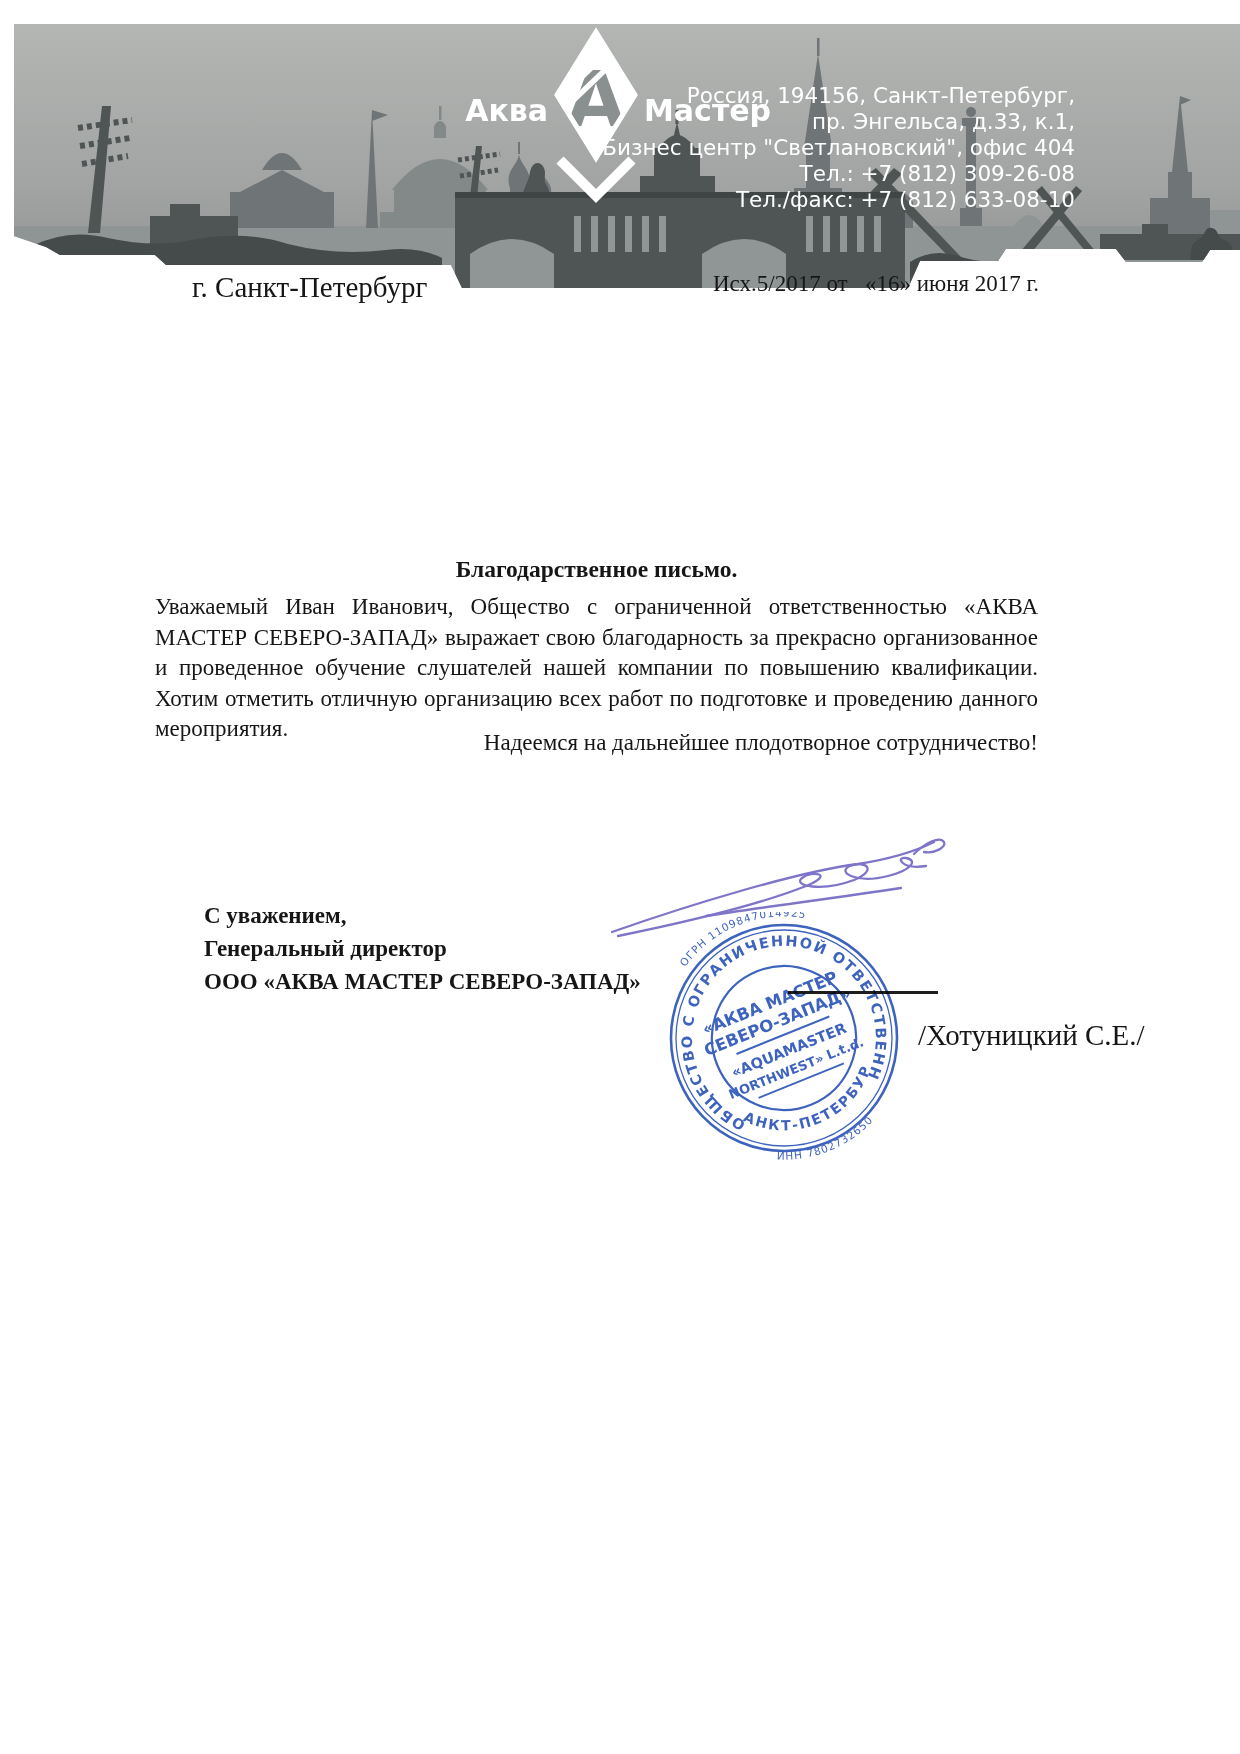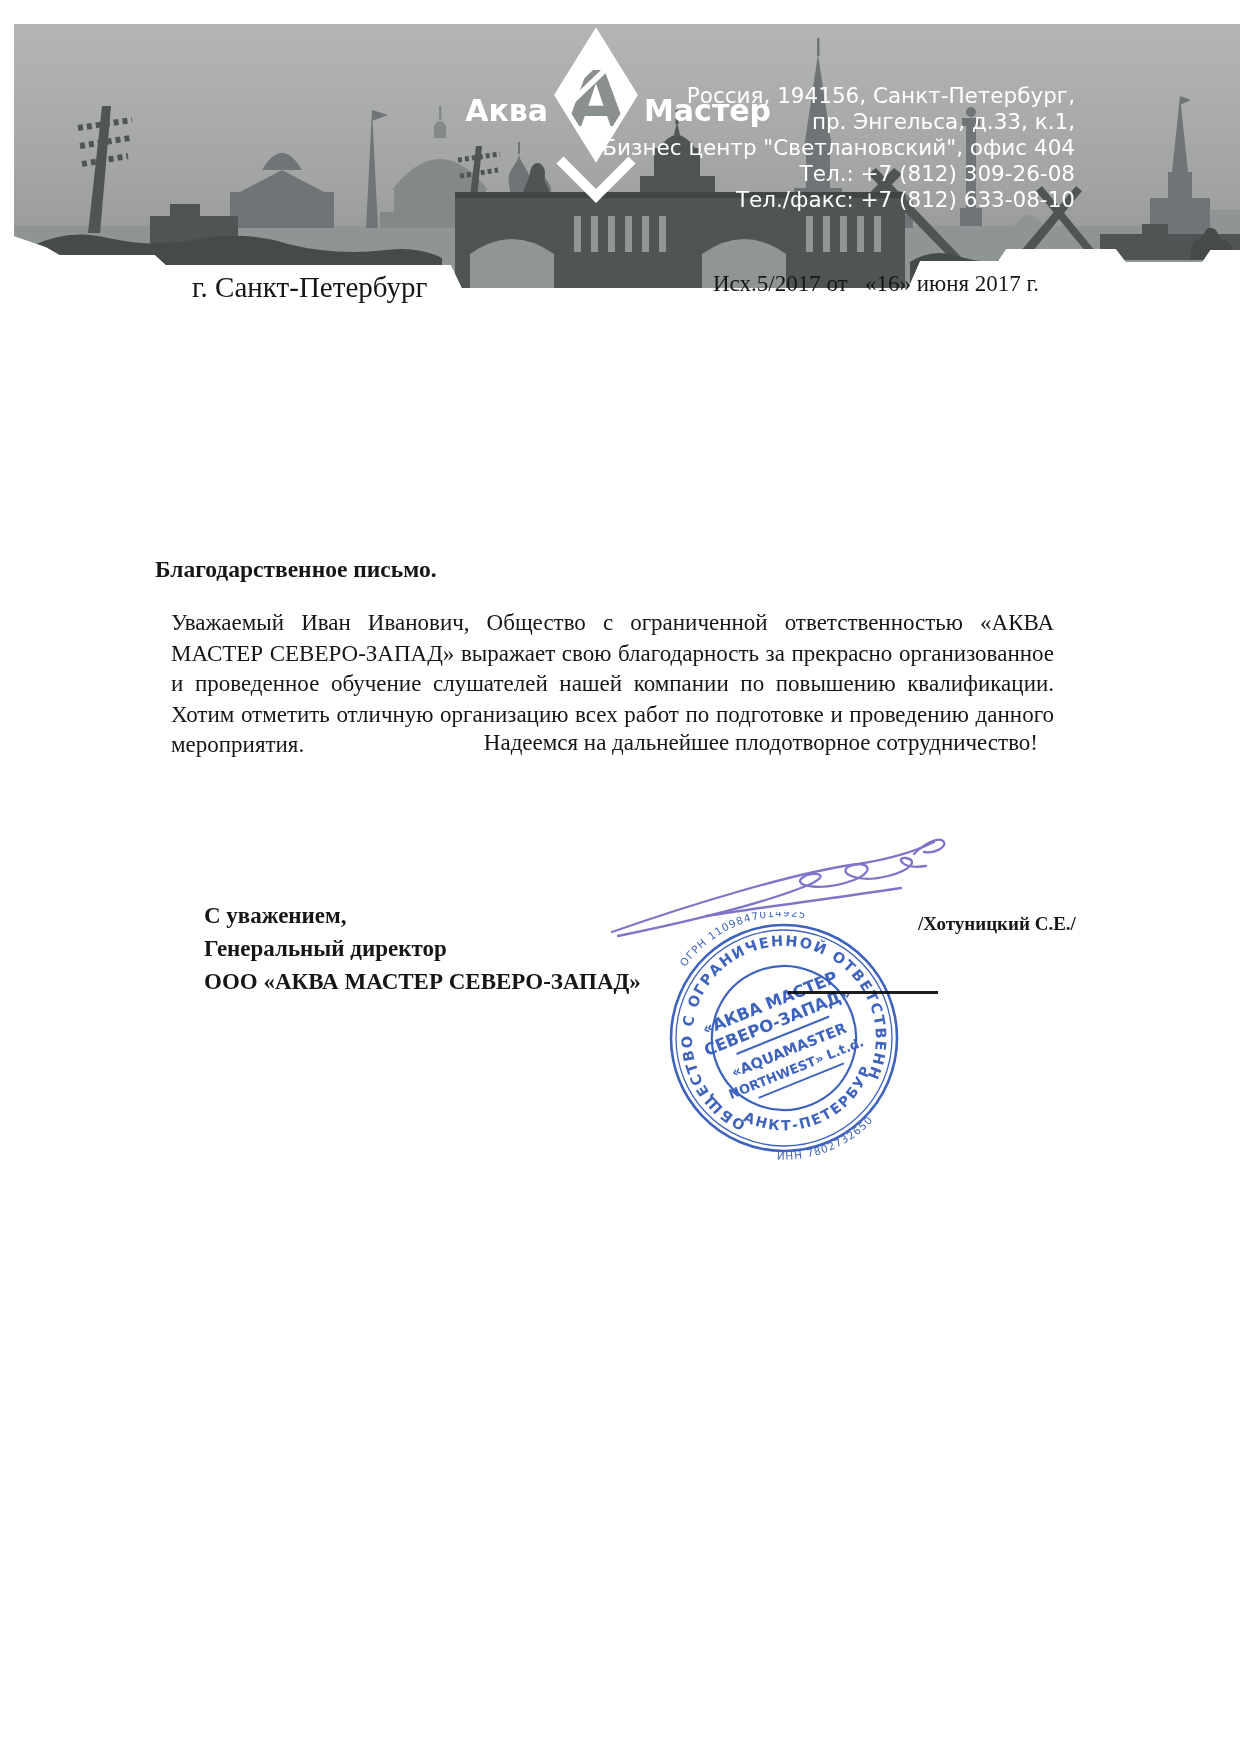--- a/index.html
+++ b/index.html
@@ -11,41 +11,41 @@
   .banner{position:absolute; left:14px; top:20px; width:1226px; height:276px;}
   .banner svg{display:block;}
   .meta-city{position:absolute; left:192px; top:271px; font-size:29px; white-space:pre;}
   .meta-ref{position:absolute; left:713px; top:271px; font-size:23px; white-space:pre;}
   .recipient{
     position:absolute; left:500px; top:325px; width:538px;
     text-align:right; font-weight:bold; font-size:23px; line-height:31px;
   }
   .title{
     position:absolute; left:155px; top:556px; width:883px;
-    text-align:left; font-weight:bold; font-size:23.5px;
+    text-align:center; font-weight:bold; font-size:23.5px;
   }
   .body-par{
-    position:absolute; left:155px; top:592px; width:883px; margin:16px;
+    position:absolute; left:155px; top:592px; width:883px; margin:0;
     font-size:23px; line-height:30.5px; text-align:justify;
   }
   .closing{
     position:absolute; left:155px; top:730px; width:883px;
     text-align:right; font-size:23px;
   }
   .sig-block{
     position:absolute; left:204px; top:899px;
     font-weight:bold; font-size:23px; line-height:33px;
   }
   .sig-line{
     position:absolute; left:788px; top:991px; width:150px; height:2.5px;
     background:#1d1d1d;
   }
   .sig-name{
-    position:absolute; left:918px; top:913px;
-    font-weight:bold; font-size:19px; white-space:pre;
+    position:absolute; left:918px; top:1019px;
+    font-weight:normal; font-size:29px; white-space:pre;
   }
   .stamp-svg{position:absolute; left:658px; top:912px; mix-blend-mode:multiply;}
   .autograph-svg{position:absolute; left:596px; top:820px; mix-blend-mode:multiply;}
   .banner-text{font-family:"DejaVu Sans","Liberation Sans",sans-serif; fill:#ffffff;}
   .stamp-text{font-family:"DejaVu Sans","Liberation Sans",sans-serif; fill:#2e56b8;}
 </style>
 </head>
 <body>
 
 <div class="page">

